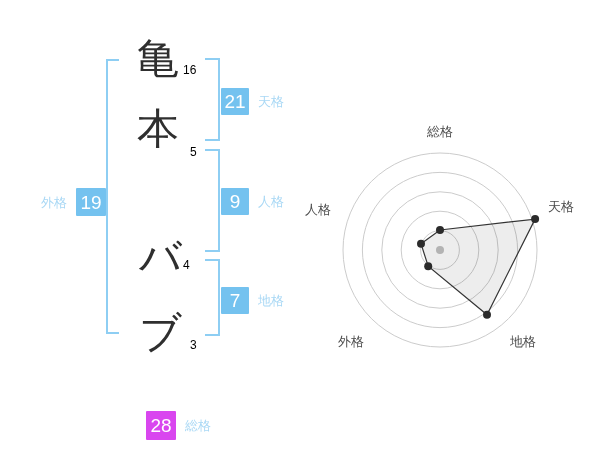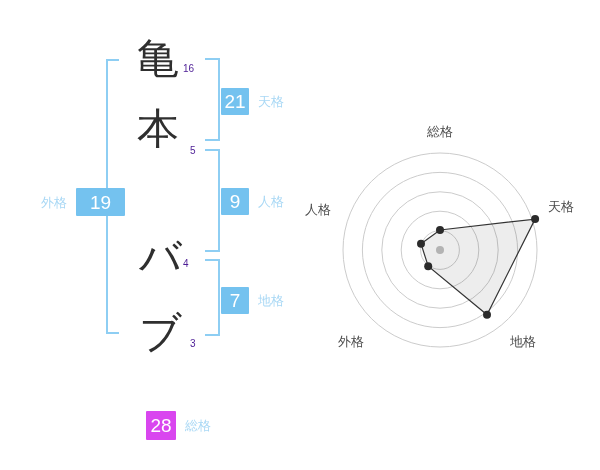--- a/index.html
+++ b/index.html
@@ -7,21 +7,21 @@
     position:relative;width:600px;height:470px;background:#ffffff;
     font-family:"Liberation Sans","DejaVu Sans",sans-serif;
     overflow:hidden;
   }
   
   .kanji{
     position:absolute;font-size:42px;line-height:1;color:#2f2f2f;
     letter-spacing:0;white-space:nowrap;
   }
   .strokes{
-    position:absolute;font-size:10px;line-height:1;color:#4c1d95;
+    position:absolute;font-size:12px;line-height:1;color:#000000;
   }
   
   .bracket{position:absolute;}
   .bracket.left{
     border-left:2px solid #8ecef3;border-top:2px solid #8ecef3;border-bottom:2px solid #8ecef3;
   }
   .bracket.right{
     border-right:2px solid #8ecef3;border-top:2px solid #8ecef3;border-bottom:2px solid #8ecef3;
   }
   #bracket-gaikaku{left:106px;top:59px;width:11px;height:271px;}
@@ -29,21 +29,21 @@
   #bracket-jinkaku{left:205px;top:149px;width:13px;height:99px;}
   #bracket-chikaku{left:205px;top:259px;width:13px;height:73px;}
   
   .score{position:absolute;display:flex;align-items:center;gap:9px;}
   .score-box{
     background:#74c2ef;color:#ffffff;font-size:19px;line-height:1;
     display:flex;align-items:center;justify-content:center;
     border-radius:1px;
   }
   .score-box.sz-27{width:28px;height:27px;}
-  .score-box.sz-28{width:49px;height:28px;}
+  .score-box.sz-28{width:30px;height:28px;}
   .score-box.light{background:#d946ef;width:30px;height:29px;}
   .score-label{color:#a9d8f5;font-size:13px;line-height:1;white-space:nowrap;}
   #score-tenkaku{left:221px;top:88px;}
   #score-jinkaku{left:221px;top:188px;}
   #score-chikaku{left:221px;top:287px;}
   #score-gaikaku{left:41px;top:188px;}
   #score-soukaku{left:146px;top:411px;}
   
   #radar-wrap{position:absolute;left:295px;top:115px;width:290px;height:245px;}
 </style>

